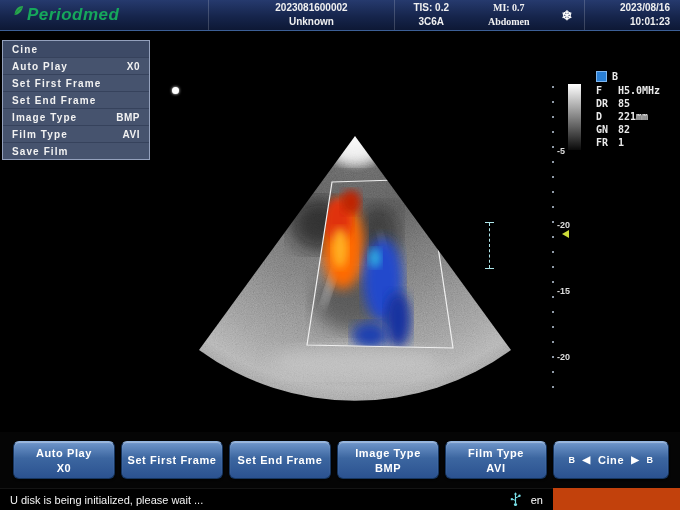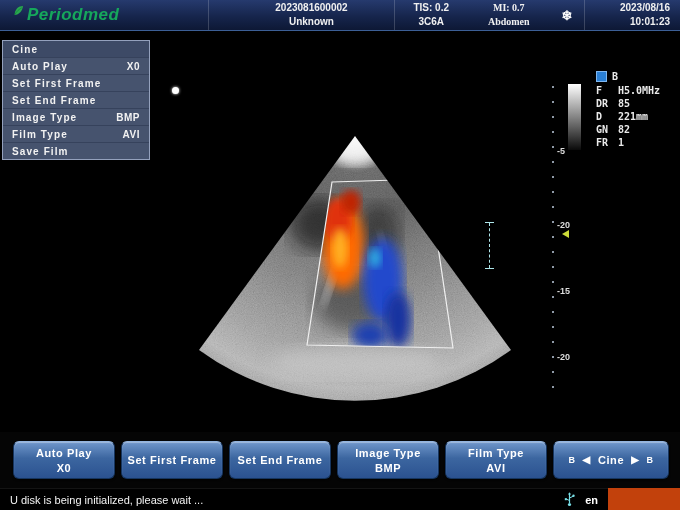--- a/index.html
+++ b/index.html
@@ -66,25 +66,25 @@
        color:#fff;font-size:11px;font-weight:bold;letter-spacing:.6px;
        display:flex;flex-direction:column;align-items:center;justify-content:center;gap:3px;cursor:pointer;
        font-family:"Liberation Sans",sans-serif;}
   .btn .l2:empty{display:none;}
   .cine-ctl{width:116px;flex-direction:row;gap:7px;}
   .cine-b{font-size:9px;}
   .cine-arrow{font-size:10px;line-height:10px;cursor:pointer;}
   .cine-label{font-size:11px;}
 
   
-  .statusbar{position:absolute;left:0;top:488px;width:608px;height:22px;background:#000;
+  .statusbar{position:absolute;left:0;top:488px;width:553px;height:22px;background:#000;
              border-top:1px solid #141414;display:flex;align-items:center;justify-content:space-between;
              color:#f2f2f2;font-size:11px;padding:0 10px;box-sizing:border-box;}
   .status-right{display:flex;align-items:center;gap:10px;}
-  .lang{color:#fff;font-weight:bold;}
+  .lang{color:#fff;font-weight:normal;}
 </style>
 </head>
 <body>
 
 <div class="screen">
 
   <header class="topbar">
     <div class="logo-wrap">
       <svg class="leaf" viewBox="0 0 20 20">
         <path d="M4 17 C4 8 10 3 17 3 C16 11 11 16 4 17 Z" fill="#2aa84f"></path>

